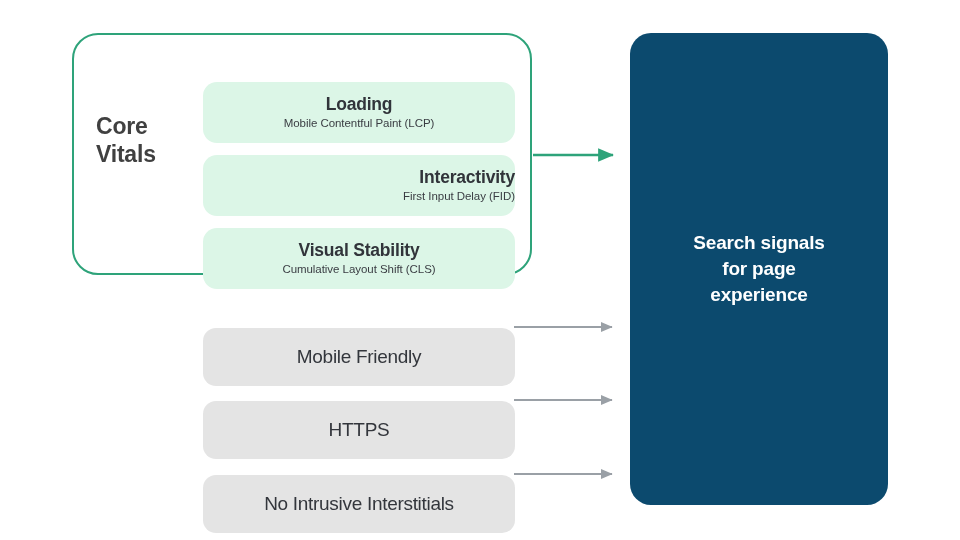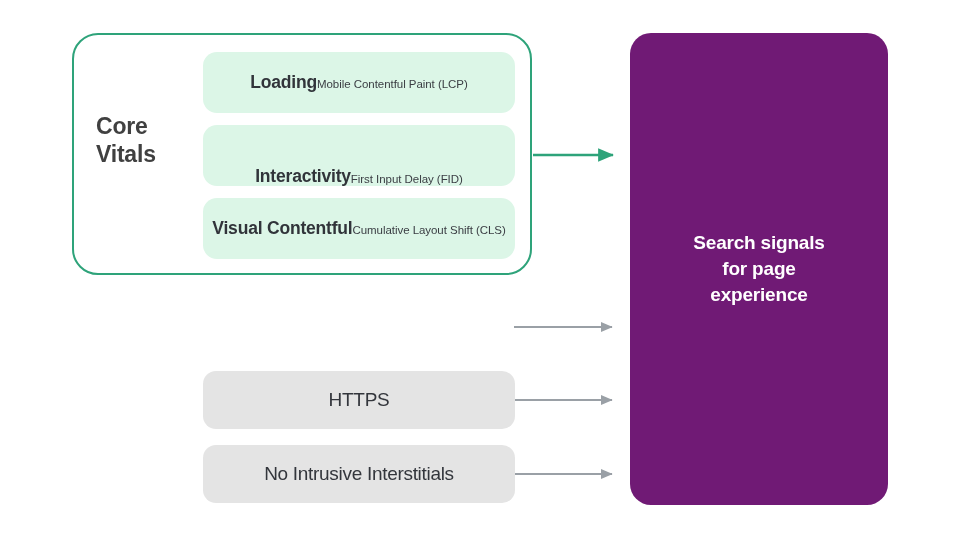--- a/index.html
+++ b/index.html
@@ -48,22 +48,24 @@
   .cwv-label .l { display: block; }
 
   
   .chip {
     position: absolute;
     left: 203px;
     width: 312px;
     box-sizing: border-box;
     border-radius: 14px;
     display: flex;
+    flex-direction: column;
     align-items: center;
     justify-content: center;
+    margin-top: 30px;
   }
   .chip-mint {
     background: #DCF6E7;
     height: 61px;
   }
   .chip-mint .chip-title {
     font-size: 17.5px;
     font-weight: bold;
     color: #31343A;
     letter-spacing: -0.2px;
@@ -107,21 +109,21 @@
     pointer-events: none;
   }
 
   
   .blue-box {
     position: absolute;
     left: 630px;
     top: 33px;
     width: 258px;
     height: 472px;
-    background: #701a75;
+    background: #0c4a6e;
     border-radius: 21px;
     display: flex;
     align-items: center;
     justify-content: center;
   }
   .blue-box-text {
     color: #ffffff;
     font-size: 19px;
     font-weight: bold;
     text-align: center;
@@ -172,24 +174,27 @@
     <div class="chip-title">Loading</div>
     <div class="chip-sub">Mobile Contentful Paint (LCP)</div>
   </div>
 
   <div class="chip chip-mint" id="chip-interactivity">
     <div class="chip-title">Interactivity</div>
     <div class="chip-sub">First Input Delay (FID)</div>
   </div>
 
   <div class="chip chip-mint" id="chip-visual">
-    <div class="chip-title">Visual Contentful</div>
+    <div class="chip-title">Visual Stability</div>
     <div class="chip-sub">Cumulative Layout Shift (CLS)</div>
   </div>
 
+  <div class="chip chip-gray" id="chip-mobile">
+    <div class="chip-title">Mobile Friendly</div>
+  </div>
 
   <div class="chip chip-gray" id="chip-nii">
     <div class="chip-title">No Intrusive Interstitials</div>
   </div>
 
   <div class="chip chip-gray" id="chip-https">
     <div class="chip-title">HTTPS</div>
   </div>
 
   <div class="blue-box">

